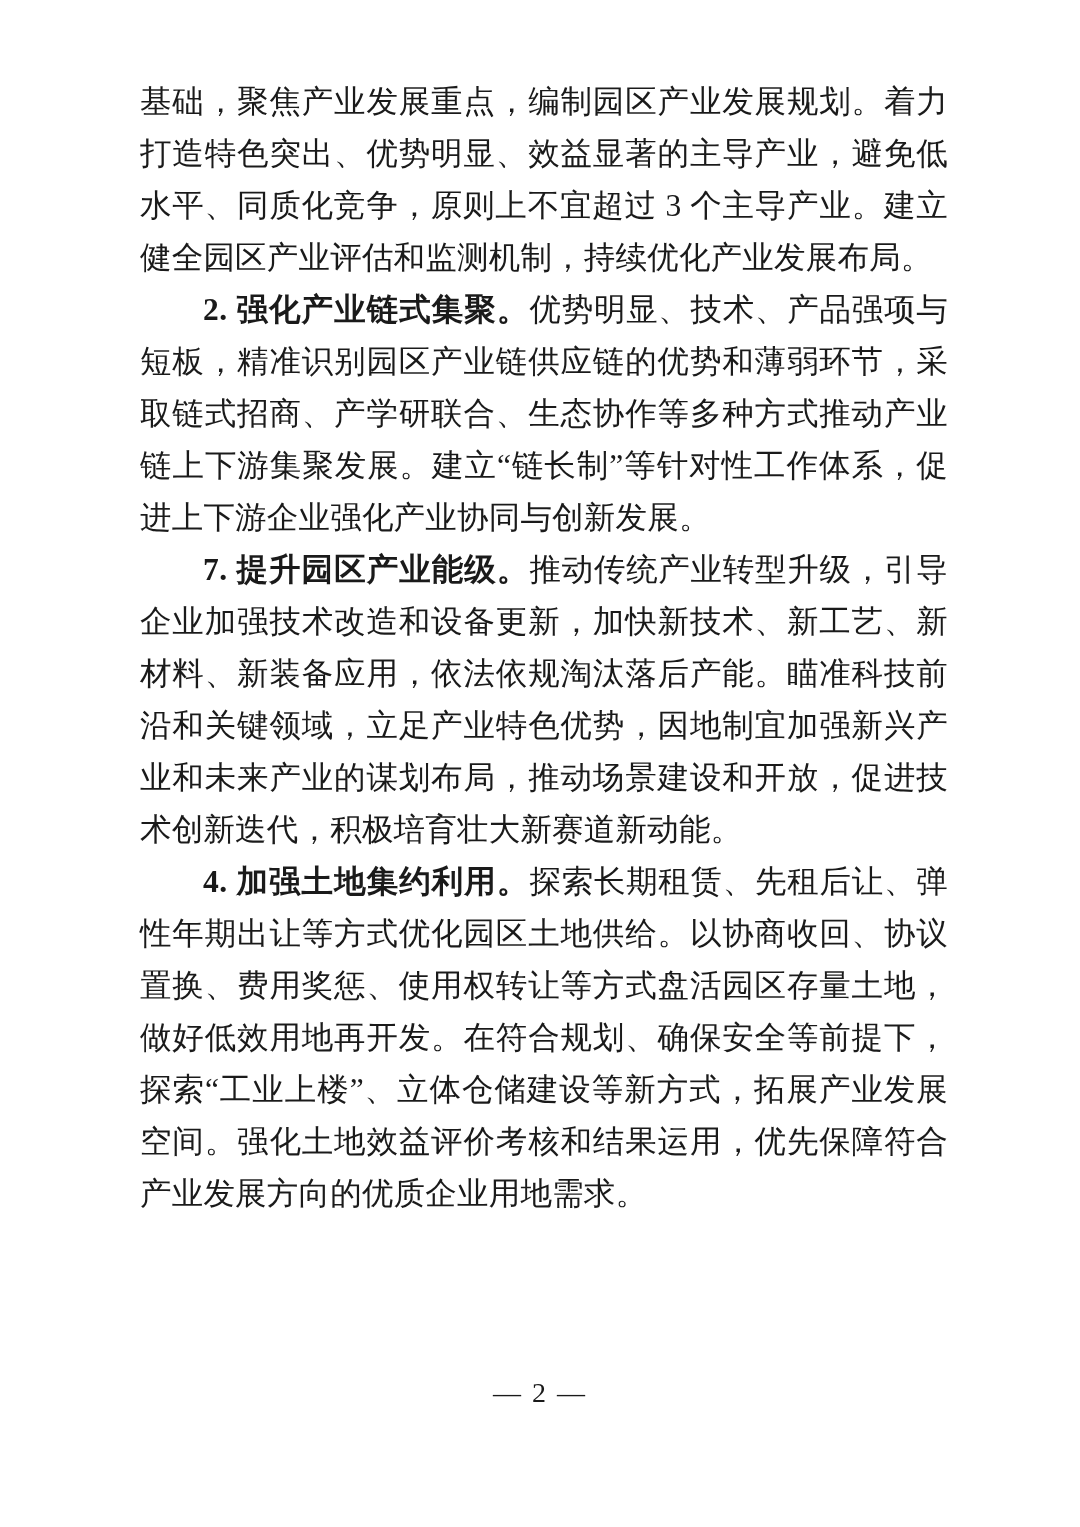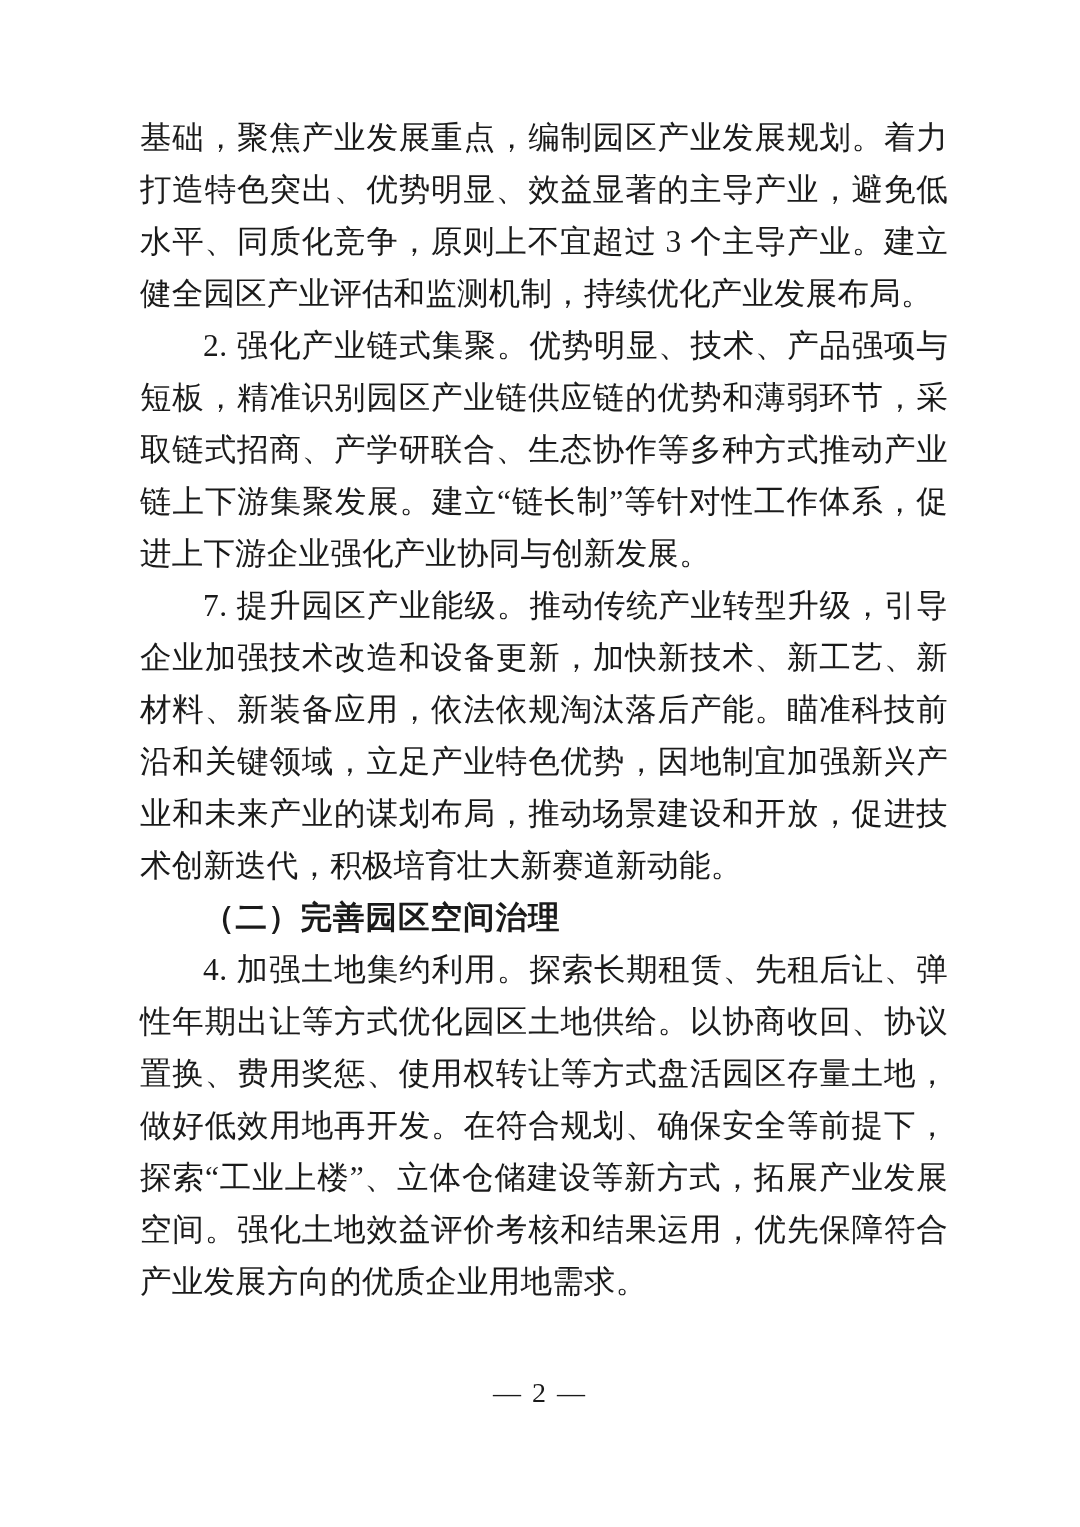--- a/index.html
+++ b/index.html
@@ -6,21 +6,21 @@
     margin: 0;
     padding: 0;
     background: #ffffff;
   }
   .page {
     width: 1080px;
     height: 1527px;
     position: relative;
     background: #ffffff;
     box-sizing: border-box;
-    padding: 112px 132px 0 140px;
+    padding: 76px 132px 0 140px;
     font-family: "Liberation Serif", "DejaVu Serif", serif;
     color: #1a1a1a;
     overflow: hidden;
   }
   .doc-body {
     font-size: 31.5px;
     line-height: 52px;
     text-align: justify;
     text-justify: inter-ideograph;
     letter-spacing: 0.2px;
@@ -28,21 +28,21 @@
   p {
     margin: 0 0 0 0;
   }
   .para {
     text-indent: 2em;
   }
   .para.noindent {
     text-indent: 0;
   }
   .lead {
-    font-weight: normal;
+    font-weight: bold;
     letter-spacing: 0.5px;
   }
   .heading {
     text-indent: 2em;
     font-weight: bold;
     letter-spacing: 1px;
   }
   .pagenum {
     position: absolute;
     left: 0;
@@ -66,23 +66,20 @@
     </p>
 
     <p class="para">
       <span class="lead">2. 强化产业链式集聚。</span><span>优势明显、技术、产品强项与短板，精准识别园区产业链供应链的优势和薄弱环节，采取链式招商、产学研联合、生态协作等多种方式推动产业链上下游集聚发展。建立“链长制”等针对性工作体系，促进上下游企业强化产业协同与创新发展。</span>
     </p>
 
     <p class="para">
       <span class="lead">7. 提升园区产业能级。</span><span>推动传统产业转型升级，引导企业加强技术改造和设备更新，加快新技术、新工艺、新材料、新装备应用，依法依规淘汰落后产能。瞄准科技前沿和关键领域，立足产业特色优势，因地制宜加强新兴产业和未来产业的谋划布局，推动场景建设和开放，促进技术创新迭代，积极培育壮大新赛道新动能。</span>
     </p>
 
-    <p class="heading">
-      <span>（二）完善园区空间治理</span>
-    </p>
 
     <p class="para">
       <span class="lead">4. 加强土地集约利用。</span><span>探索长期租赁、先租后让、弹性年期出让等方式优化园区土地供给。以协商收回、协议置换、费用奖惩、使用权转让等方式盘活园区存量土地，做好低效用地再开发。在符合规划、确保安全等前提下，探索“工业上楼”、立体仓储建设等新方式，拓展产业发展空间。强化土地效益评价考核和结果运用，优先保障符合产业发展方向的优质企业用地需求。</span>
     </p>
 
   </div>
 
   <div class="pagenum">— 2 —</div>
 </div>
 

